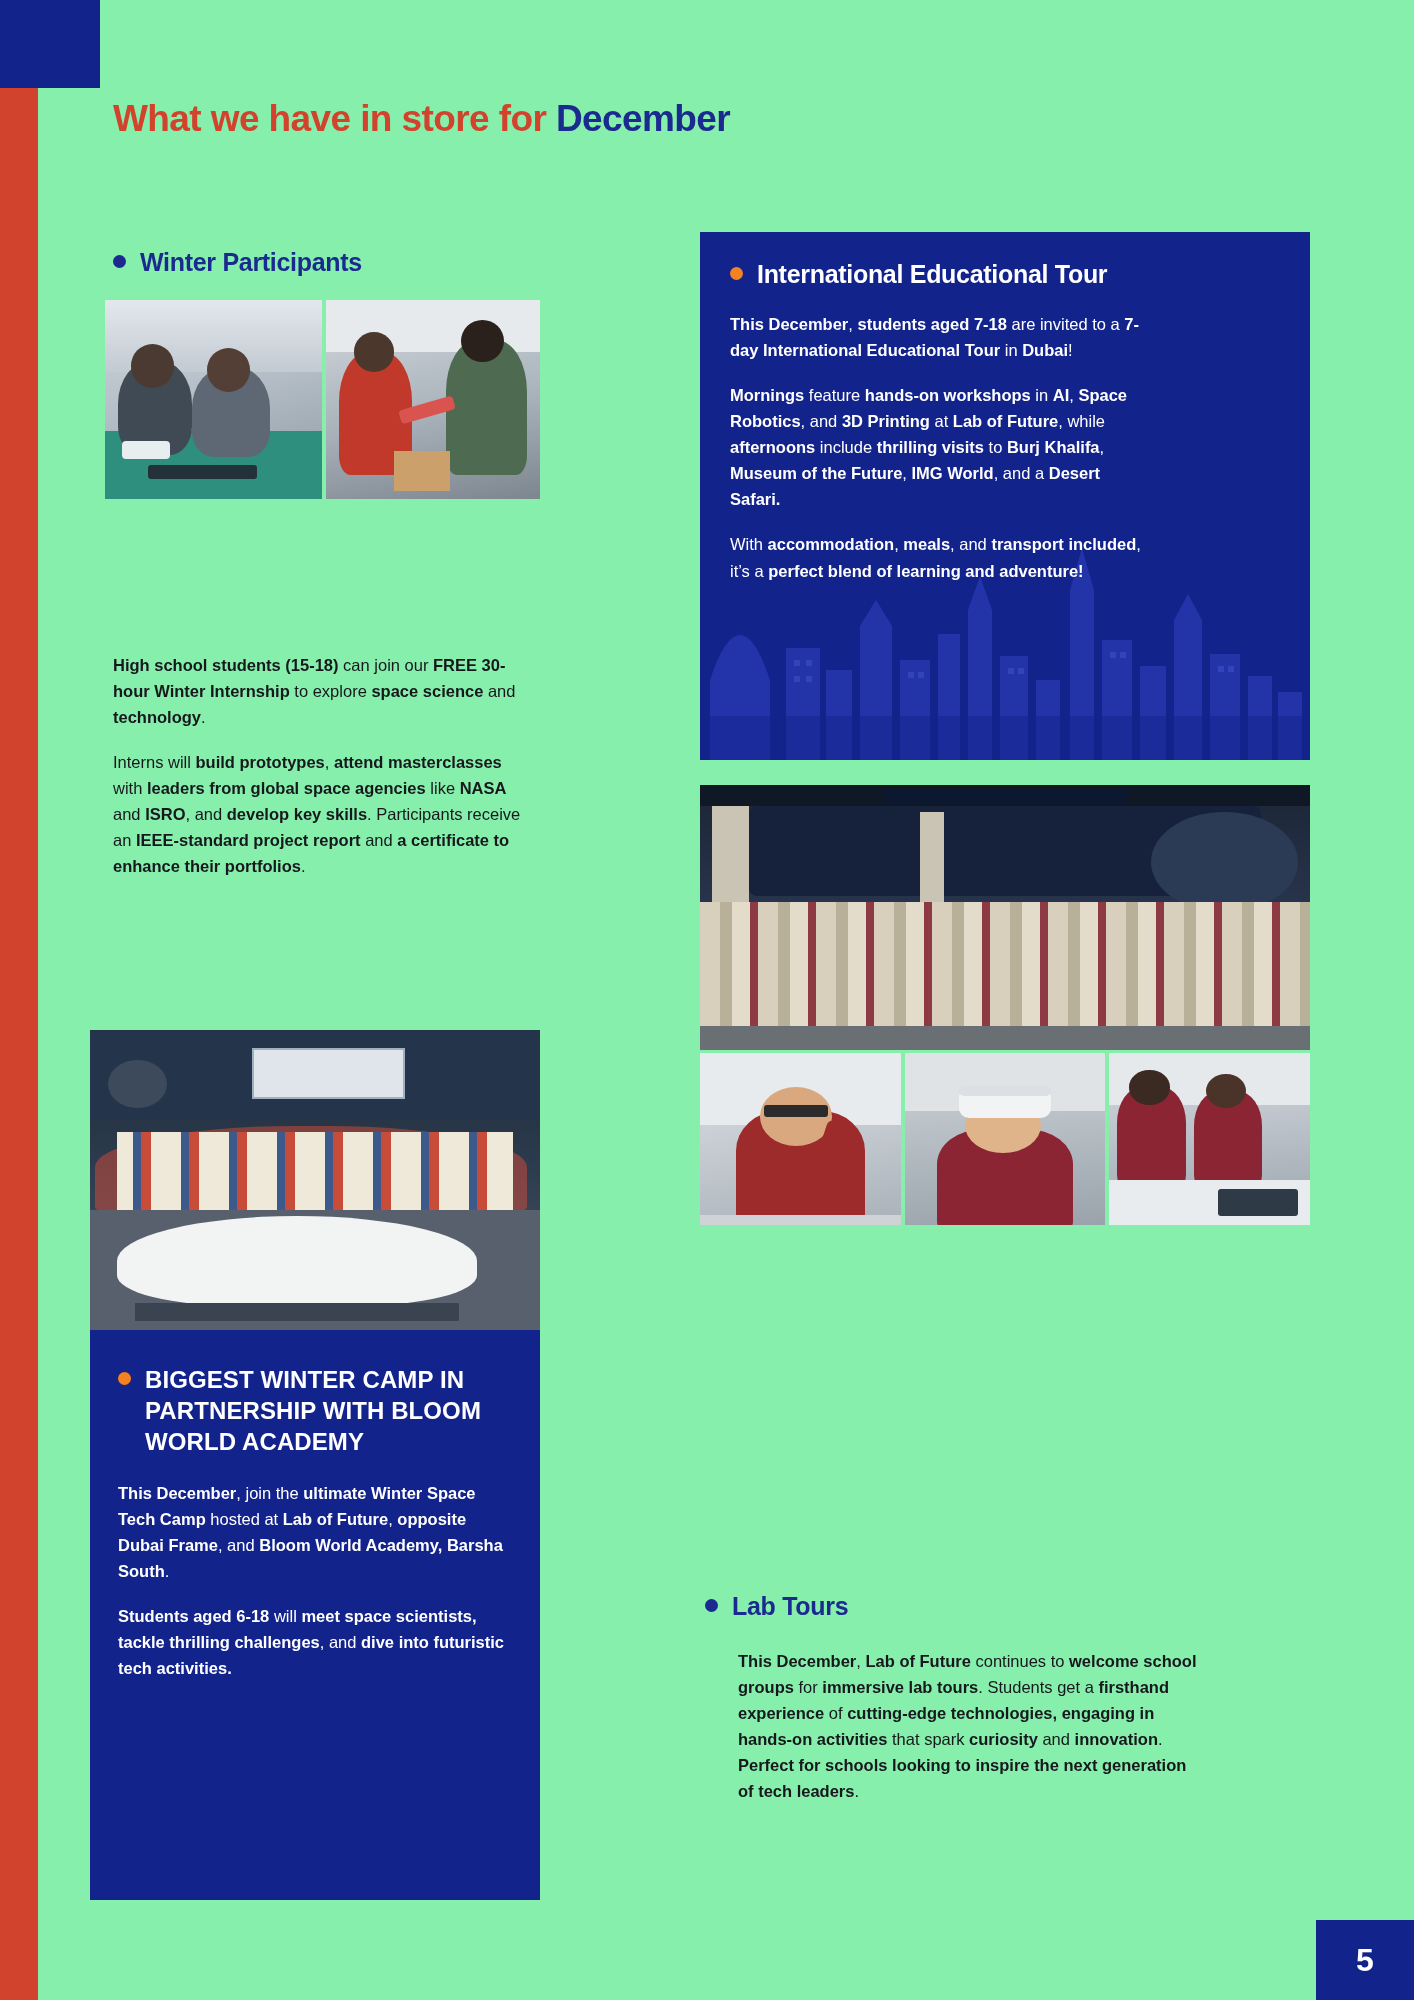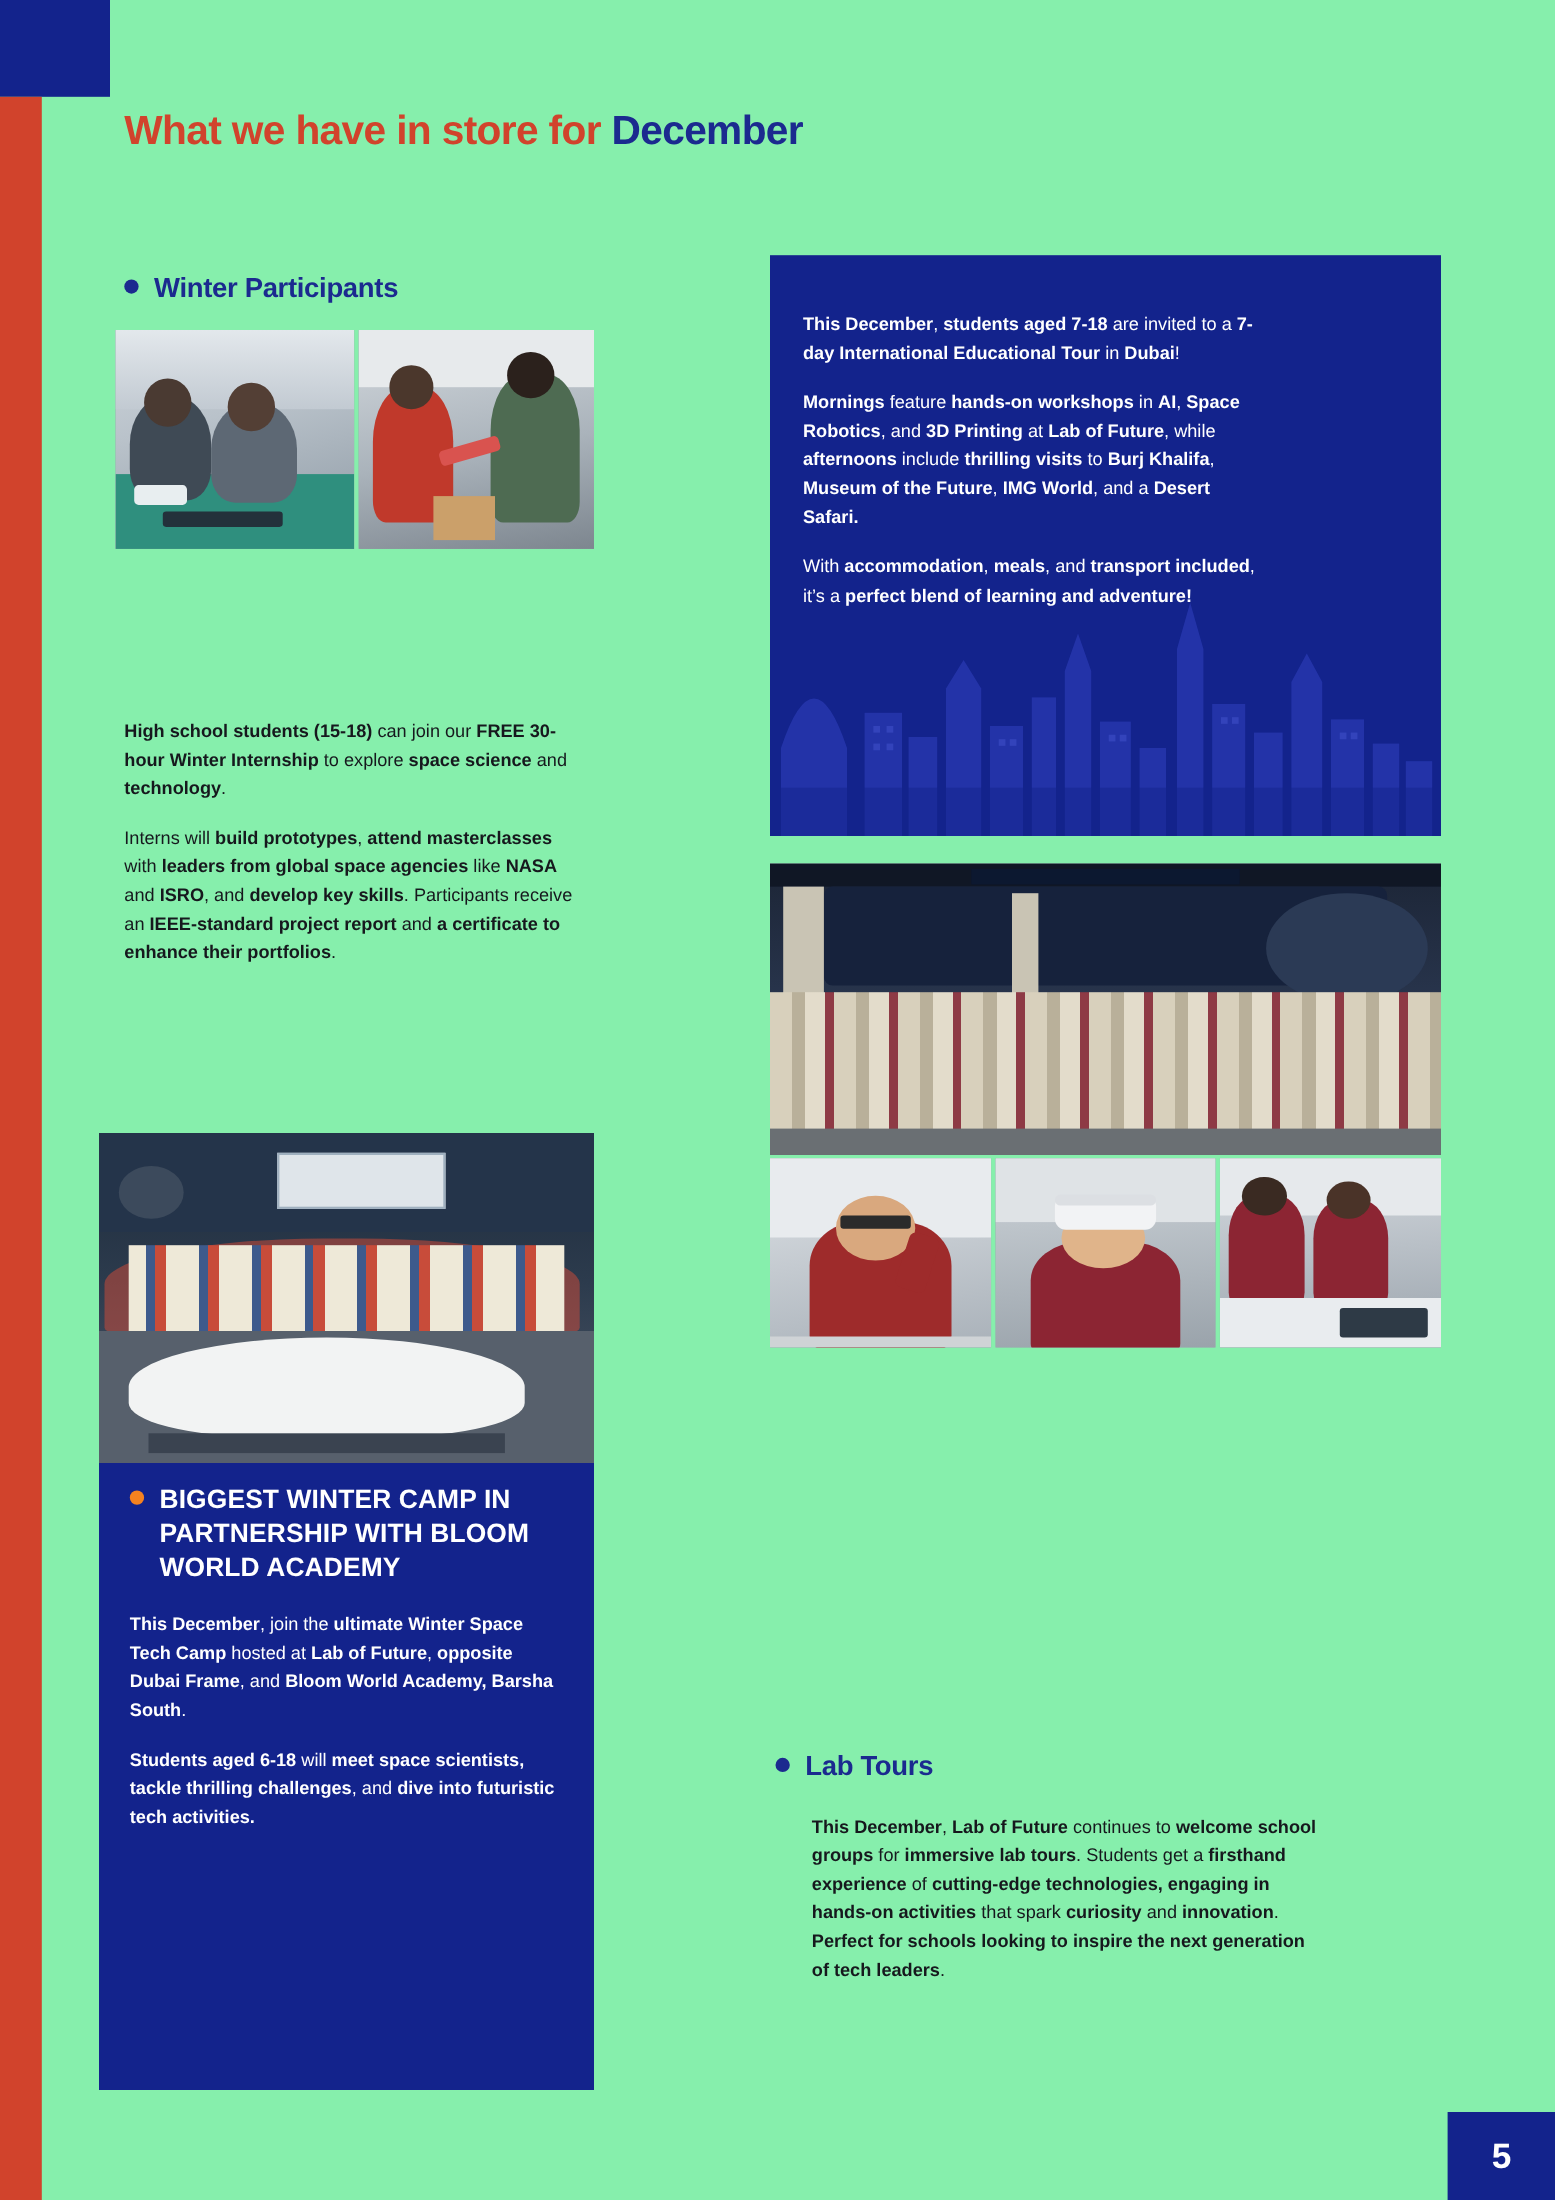--- a/index.html
+++ b/index.html
@@ -104,21 +104,21 @@
     left: 90px; top: 1030px;
     width: 450px; height: 300px;
   }
 
   
   #camp-panel {
     position: absolute;
     left: 90px; top: 1330px;
     width: 450px; height: 570px;
     background: #13238c;
-    padding: 18px 28px 0 28px;
+    padding: 34px 28px 0 28px;
   }
   #camp-panel .sec-title {
     font-size: 24px;
     line-height: 1.3;
     letter-spacing: 0.1px;
     text-transform: uppercase;
   }
   #camp-copy { margin-top: 22px; }
 
   
@@ -283,20 +283,24 @@
         <rect x="208" y="142" width="6" height="6"></rect>
           <rect x="218" y="142" width="6" height="6"></rect>
         <rect x="308" y="138" width="6" height="6"></rect>
           <rect x="318" y="138" width="6" height="6"></rect>
         <rect x="410" y="122" width="6" height="6"></rect>
           <rect x="420" y="122" width="6" height="6"></rect>
         <rect x="518" y="136" width="6" height="6"></rect>
           <rect x="528" y="136" width="6" height="6"></rect>
       </g>
     </svg>
+    <div class="sec-head" style="position:relative;z-index:2">
+      <span class="dot orange"></span>
+      <span class="sec-title white">International Educational Tour</span>
+    </div>
     <div class="copy light" id="tour-copy" style="width:418px">
         <p><b>This December</b><span>, </span><b>students aged 7-18</b><span> are invited to a </span><b>7-day International Educational Tour</b><span> in </span><b>Dubai</b><span>!</span></p>
         <p><b>Mornings</b><span> feature </span><b>hands-on workshops</b><span> in </span><b>AI</b><span>, </span><b>Space Robotics</b><span>, and </span><b>3D Printing</b><span> at </span><b>Lab of Future</b><span>, while </span><b>afternoons</b><span> include </span><b>thrilling visits</b><span> to </span><b>Burj Khalifa</b><span>, </span><b>Museum of the Future</b><span>, </span><b>IMG World</b><span>, and a </span><b>Desert Safari.</b></p>
         <p><span>With </span><b>accommodation</b><span>, </span><b>meals</b><span>, and </span><b>transport included</b><span>, it’s a </span><b>perfect blend of learning and adventure!</b></p>
       </div>
   </div>
 
   <div class="ph" id="school-photo">
     <div class="sky" style="background:linear-gradient(180deg,#1c2536 0%,#2a3750 55%,#404d63 100%)"></div>
     <div class="bar" style="left:0;top:0;width:100%;height:8%;background:#101725"></div>

